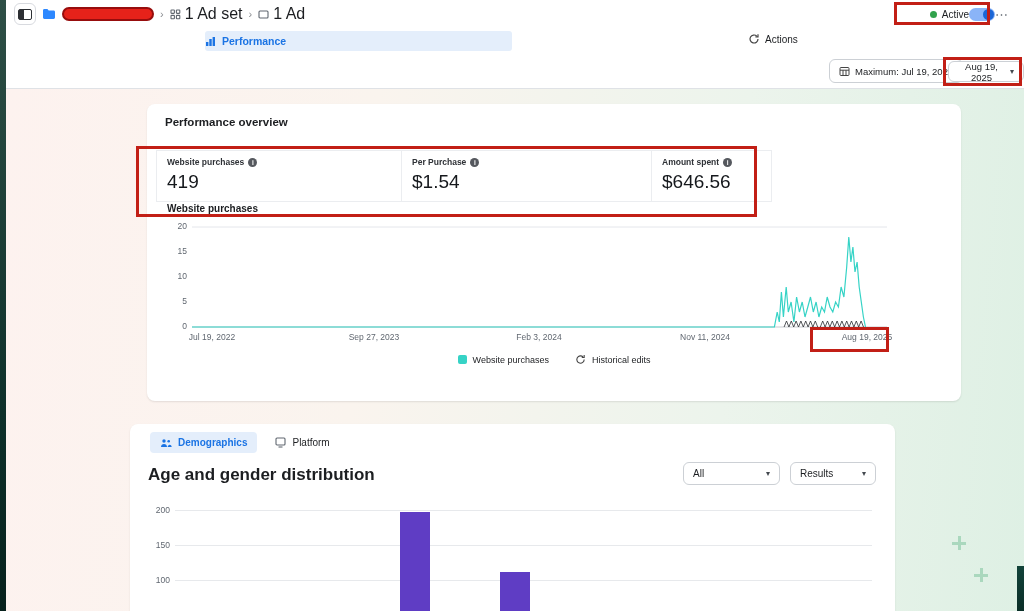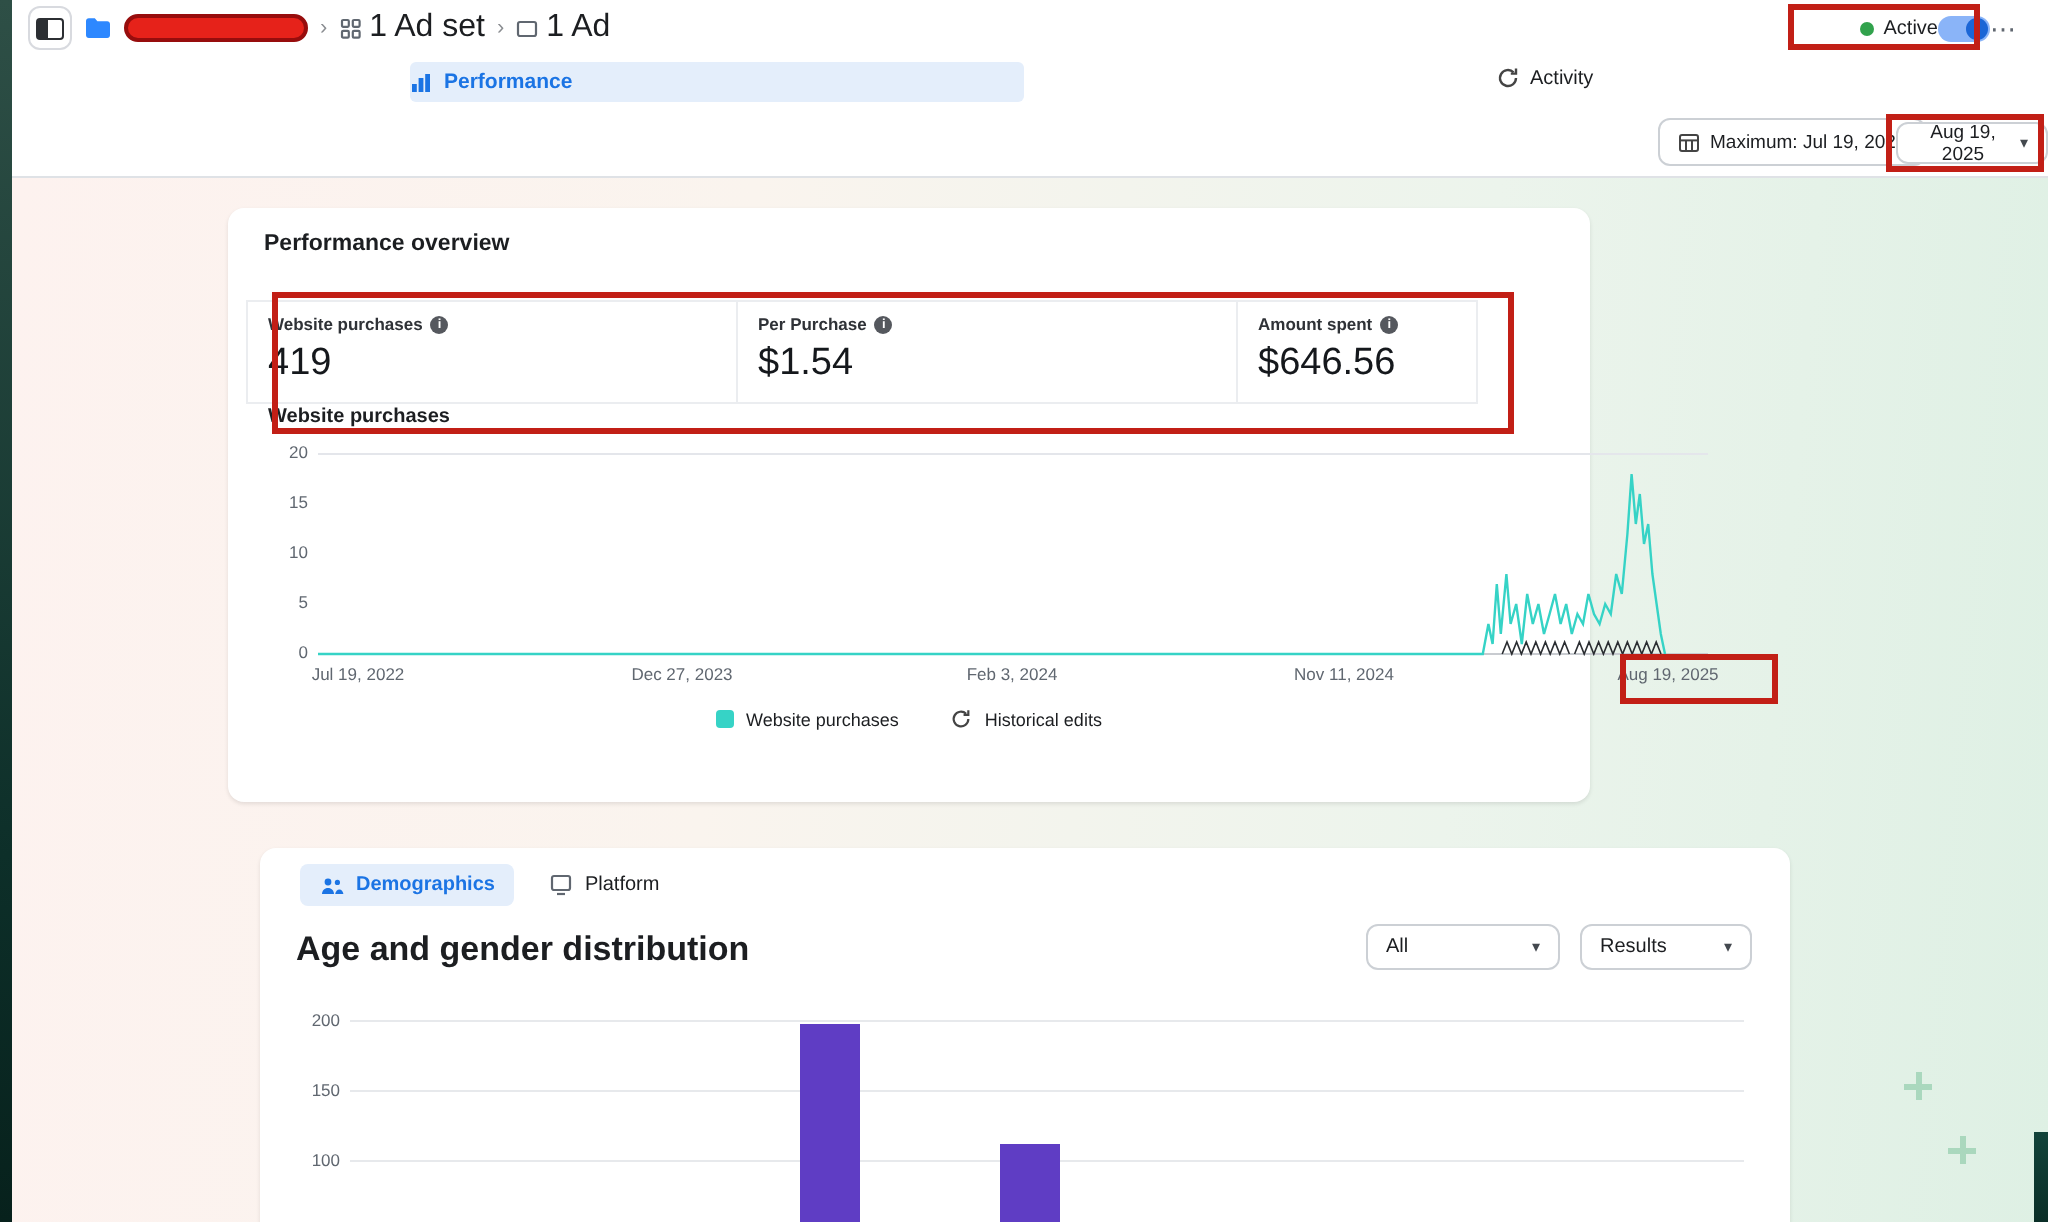--- a/index.html
+++ b/index.html
@@ -40,21 +40,21 @@
   .hdiv { position:absolute; left:0; right:0; top:88px; height:1px; background:#dfe2e6; z-index:4; }
 
   
   .content-bg { position:absolute; left:6px; right:0; top:89px; bottom:0; background:linear-gradient(95deg,#fdf2ef 0%,#faf4ee 35%,#ecf4ec 70%,#def0e4 100%); }
   .wplus { position:absolute; width:14px; height:14px; opacity:.55; }
   .wplus::before { content:""; position:absolute; left:6px; top:0; width:3px; height:14px; background:#7ec49e; }
   .wplus::after { content:""; position:absolute; left:0; top:6px; width:14px; height:3px; background:#7ec49e; }
 
   
   .card { position:absolute; background:#fff; border-radius:8px; box-shadow:0 1px 2px rgba(0,0,0,0.10); }
-  .perf-card { left:114px; top:104px; width:681px; height:297px; }
+  .perf-card { left:147px; top:104px; width:814px; height:297px; }
   .demo-card { left:130px; top:424px; width:765px; height:260px; }
 
   .card-head { display:flex; align-items:center; padding:12px 18px 8px 18px; }
   .card-title { font-size:11.5px; font-weight:bold; color:#1c1e21; }
   .head-controls { margin-left:auto; display:flex; gap:8px; }
 
   .metrics { position:absolute; left:9px; top:46px; display:flex; }
   .tile { border:1px solid #ebedf0; padding:6px 10px 8px; background:#fff; }
   .tile + .tile { border-left:none; }
   .tile-1 { width:246px; } .tile-2 { width:250px; } .tile-3 { width:120px; }
@@ -148,21 +148,21 @@
           <rect x="7.6" y="1" width="2.4" height="9"></rect>
         </g>
       </svg>
     <span>Performance</span>
   </div>
   <div class="actions-btn">
     <svg width="12" height="12" viewBox="0 0 12 12">
         <path d="M10 6a4 4 0 1 1-1.2-2.85" fill="none" stroke="#444" stroke-width="1.2"></path>
         <path d="M10 1.2v2.6H7.4" fill="none" stroke="#444" stroke-width="1.2"></path>
       </svg>
-    <span>Activity</span>
+    <span>Actions</span>
   </div>
 
   <button class="btn btn-max">
     <svg width="11" height="11" viewBox="0 0 11 11">
         <g fill="none" stroke="#444" stroke-width="1">
           <rect x="1" y="1.5" width="9" height="8" rx="1"></rect>
           <line x1="1" y1="4.2" x2="10" y2="4.2"></line>
           <line x1="4" y1="4.2" x2="4" y2="9.5"></line>
           <line x1="7" y1="4.2" x2="7" y2="9.5"></line>
         </g>
@@ -213,21 +213,21 @@
     <span class="ylab" style="top:217px;">0</span>
 
     <svg class="line-chart" width="695" height="104" viewBox="0 0 695 104">
       <line x1="0" y1="1" x2="695" y2="1" stroke="#e4e6eb" stroke-width="1"></line>
       <line x1="0" y1="101" x2="695" y2="101" stroke="#c8cbd0" stroke-width="1"></line>
       <polyline fill="none" stroke="#36d3c6" stroke-width="1.2" points="0.0,101.0 582.4,101.0 585.2,86.0 587.3,96.0 589.4,66.0 591.4,91.0 594.2,61.0 596.3,86.0 599.1,76.0 601.9,96.0 604.6,71.0 607.4,86.0 610.2,76.0 613.0,91.0 615.8,81.0 618.5,71.0 621.3,86.0 624.1,76.0 626.9,91.0 629.7,81.0 632.5,86.0 635.2,71.0 638.0,81.0 640.8,86.0 643.6,76.0 646.4,81.0 649.1,61.0 651.9,71.0 654.7,41.0 656.8,11.0 658.9,36.0 660.9,21.0 663.0,46.0 665.1,36.0 667.2,61.0 669.3,76.0 671.4,91.0 673.5,101.0"></polyline>
       <path fill="none" stroke="#2a2d31" stroke-width="0.8" d="M592.1,101L594.5,95L596.9,101L599.3,95L601.7,101L604.1,95L606.5,101L608.9,95L611.3,101L613.7,95L616.1,101L618.5,95L620.9,101L623.3,95L625.7,101M628.3,101L630.7,95L633.1,101L635.5,95L637.9,101L640.3,95L642.7,101L645.1,95L647.5,101L649.9,95L652.3,101L654.7,95L657.1,101L659.5,95L661.9,101L664.3,95L666.7,101L669.1,95L671.5,101"></path>
     </svg>
 
     <span class="xlab" style="left:20px;">Jul 19, 2022</span>
-    <span class="xlab" style="left:182px;">Dec 27, 2023</span>
+    <span class="xlab" style="left:182px;">Sep 27, 2023</span>
     <span class="xlab" style="left:347px;">Feb 3, 2024</span>
     <span class="xlab" style="left:513px;">Nov 11, 2024</span>
     <span class="xlab" style="left:675px;">Aug 19, 2025</span>
 
     <div class="legend">
       <span class="lg-item">
         <span class="swatch"></span>
         <span>Website purchases</span>
       </span>
       <span class="lg-item">

